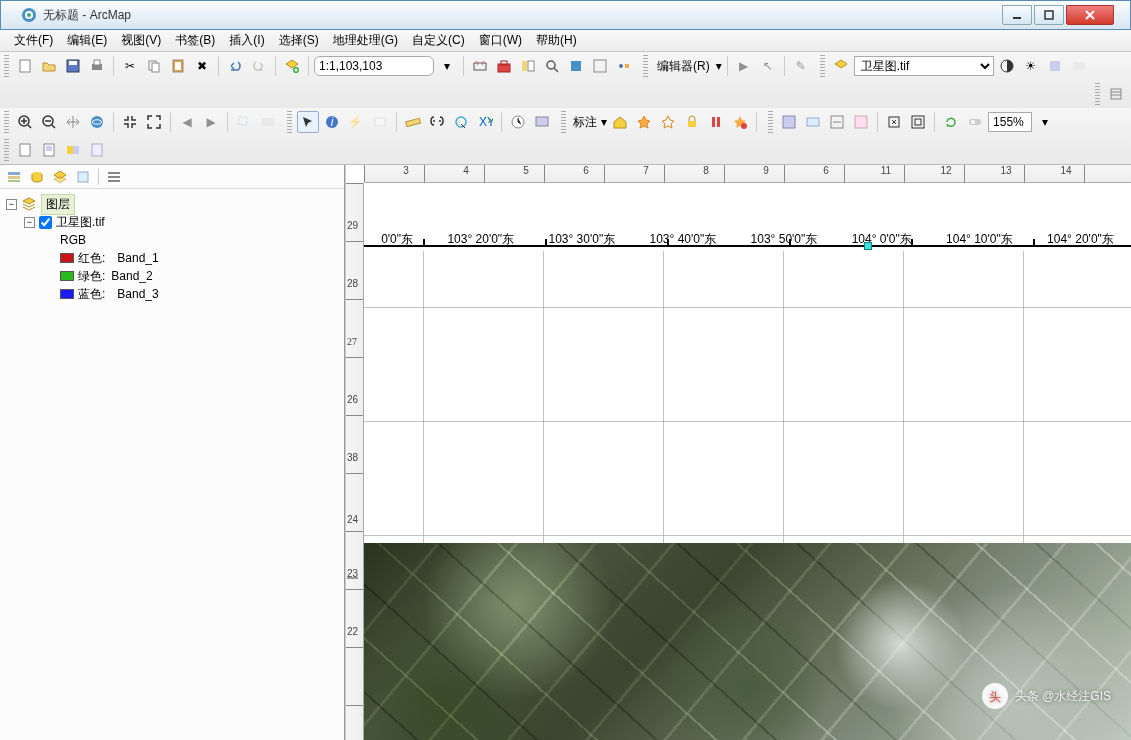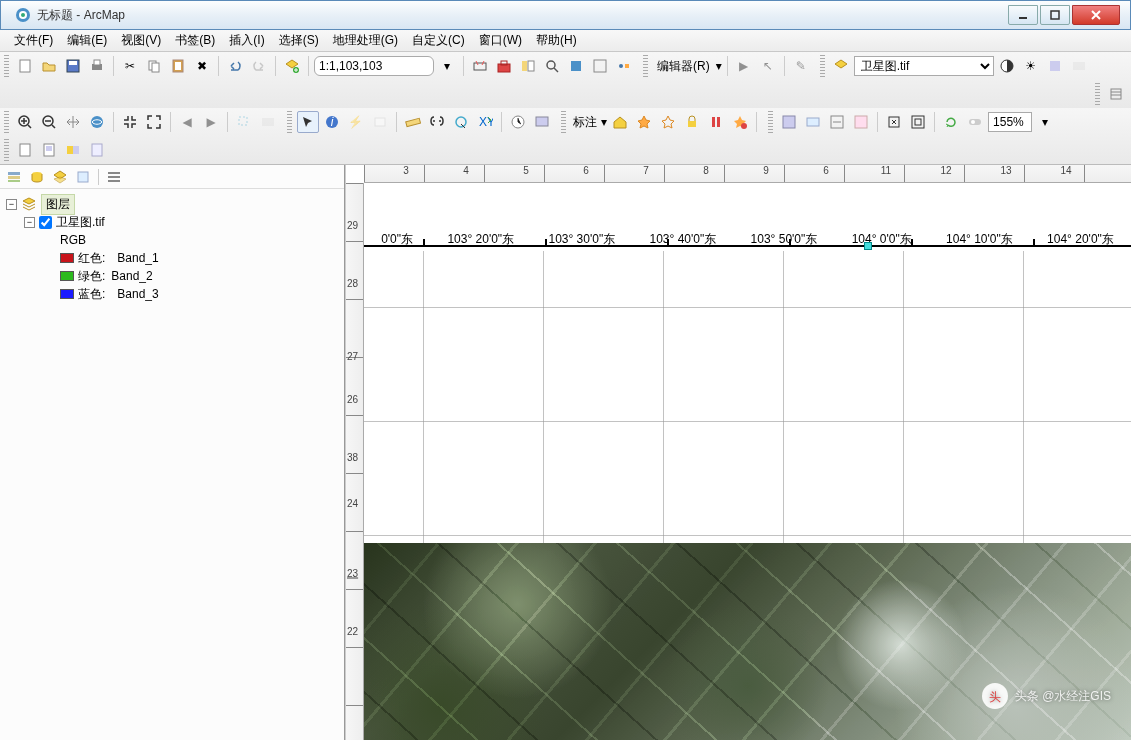--- a/index.html
+++ b/index.html
@@ -1,17 +1,17 @@
 <!DOCTYPE html>
 <html><head>
 <meta charset="utf-8">
 <style>
 * { margin:0; padding:0; box-sizing:border-box; font-family:"Microsoft YaHei","Segoe UI",Tahoma,sans-serif; font-size:12px; }
 body { background:#fff; overflow:hidden; width:1131px; height:740px; position:relative; }
-.titlebar { height:30px; background:linear-gradient(#fdfefe,#e8f0f7 50%,#d8e6f3); border:1px solid #5a8ab8; display:flex; align-items:center; padding:0 8px; }
+.titlebar { height:30px; background:linear-gradient(#fdfefe,#e8f0f7 50%,#d8e6f3); border:1px solid #5a8ab8; display:flex; align-items:center; padding:0 14px; }
 .app-icon { width:16px; height:16px; margin:0 6px; }
 .title-text { flex:1; color:#333; }
 .wbtns { display:flex; gap:2px; margin-right:2px; }
 .wbtn { width:30px; height:20px; border:1px solid #8aa; border-radius:0 0 2px 2px; display:flex; align-items:center; justify-content:center; background:linear-gradient(#f8fbfd,#d6e6f3); }
 .wbtn.close { background:linear-gradient(#f08080,#d23a2a); border-color:#a33; color:#fff; width:48px; }
 .menubar { height:22px; background:linear-gradient(#f8f8f8,#ececec); border-bottom:1px solid #c8c8c8; display:flex; align-items:center; padding:0 8px; gap:2px; }
 .menu-item { padding:2px 6px; cursor:default; }
 .toolbars { display:flex; flex-wrap:wrap; background:linear-gradient(#f6f6f6,#e9e9e9); }
 .toolbar { display:flex; align-items:center; height:28px; padding:0 4px; gap:2px; }
 .toolbar-grip { width:5px; height:22px; background:repeating-linear-gradient(to bottom,#aaa 0,#aaa 1px,transparent 1px,transparent 3px); margin-right:3px; }
@@ -577,24 +577,24 @@
           <span style="left: 522px;">11</span>
           <span style="left: 582px;">12</span>
           <span style="left: 642px;">13</span>
           <span style="left: 702px;">14</span>
         </div>
     </div>
     <div class="ruler-v">
       <div class="ruler-v-labels" id="rvl">
           <span style="top: 42px;">29</span>
           <span style="top: 100px;">28</span>
-          <span style="top: 173px;">27</span>
+          <span style="top: 158px; font-family: Liberation Serif, serif;">27</span>
           <span style="top: 216px;">26</span>
           <span style="top: 274px;">38</span>
-          <span style="top: 320px;">24</span>
+          <span style="top: 336px;">24</span>
           <span style="top: 390px; text-decoration: underline;">23</span>
           <span style="top: 448px;">22</span>
         </div>
     </div>
     <div class="canvas">
       <div class="coord-labels" id="coordlbl">
           <span>0'0"东</span>
           <span>103° 20'0"东</span>
           <span>103° 30'0"东</span>
           <span>103° 40'0"东</span>

